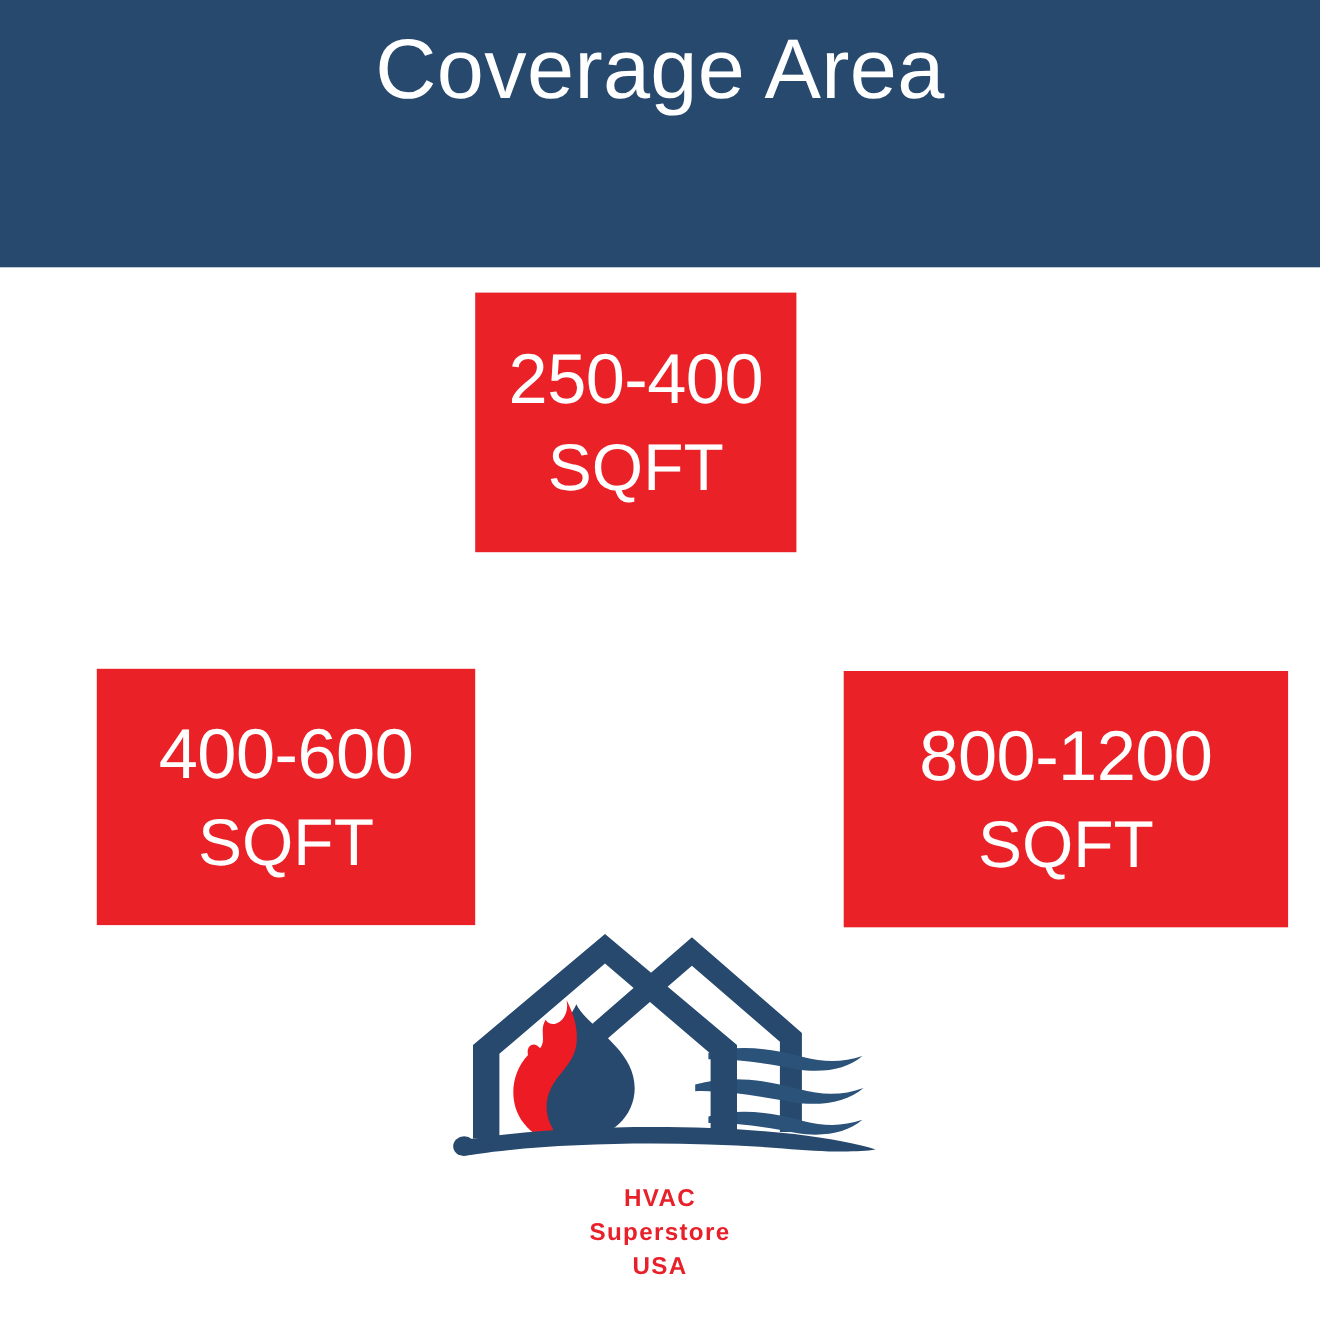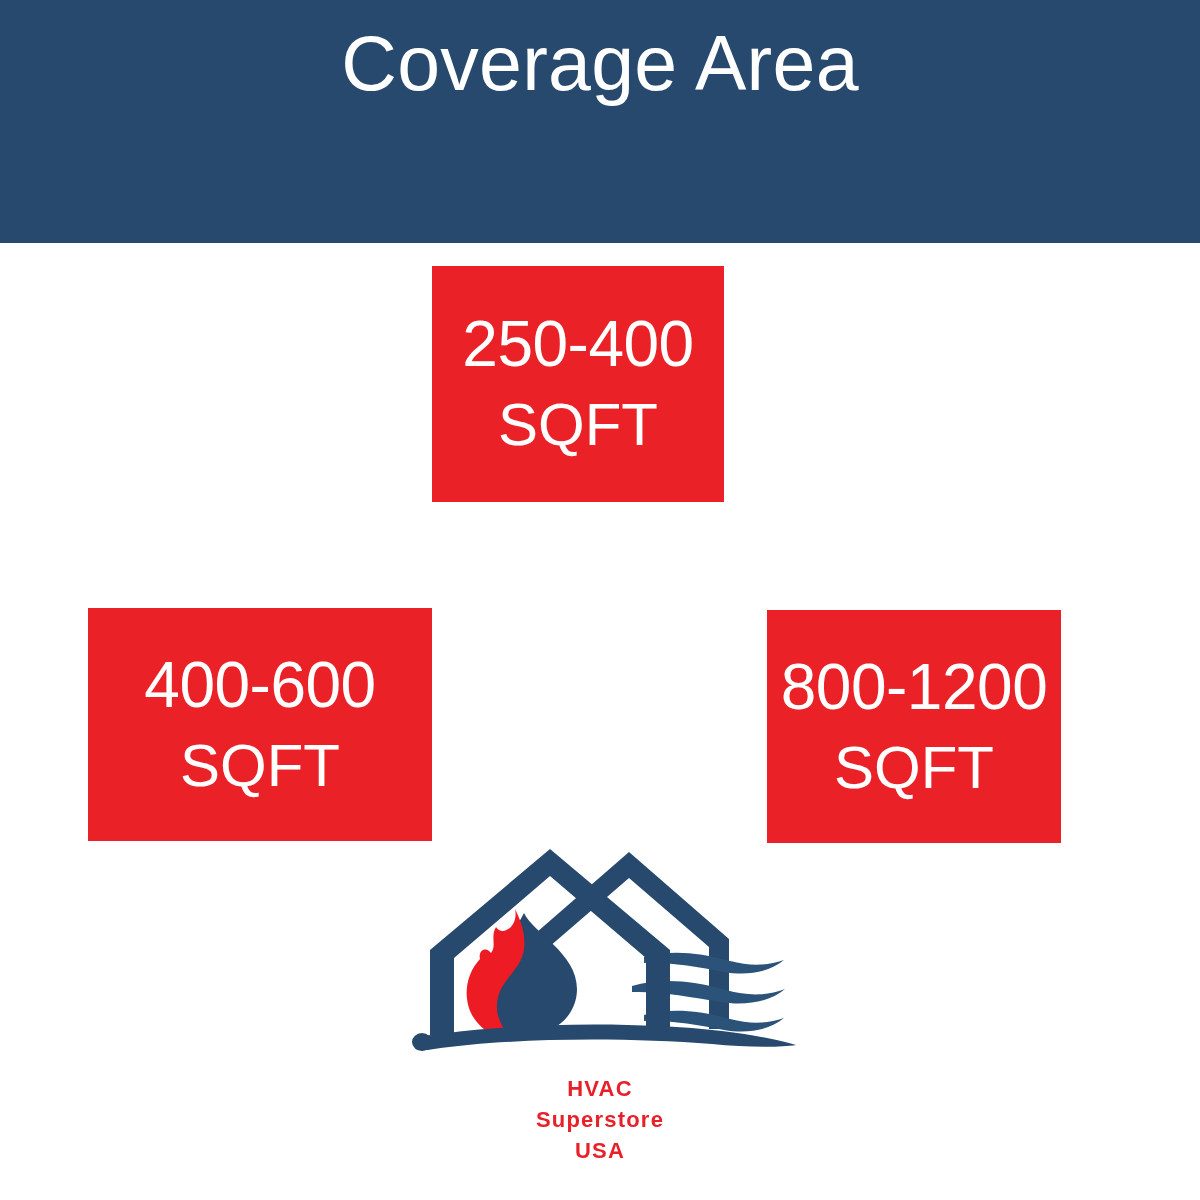--- a/index.html
+++ b/index.html
@@ -79,21 +79,21 @@
   }
   #box-left {
     left: 88px;
     top: 608px;
     width: 344px;
     height: 233px;
   }
   #box-right {
     left: 767px;
     top: 610px;
-    width: 294px;
+    width: 404px;
     height: 233px;
   }
 
   
   .logo-block {
     position: absolute;
     left: 392px;
     top: 845px;
     width: 416px;
     height: 350px;

